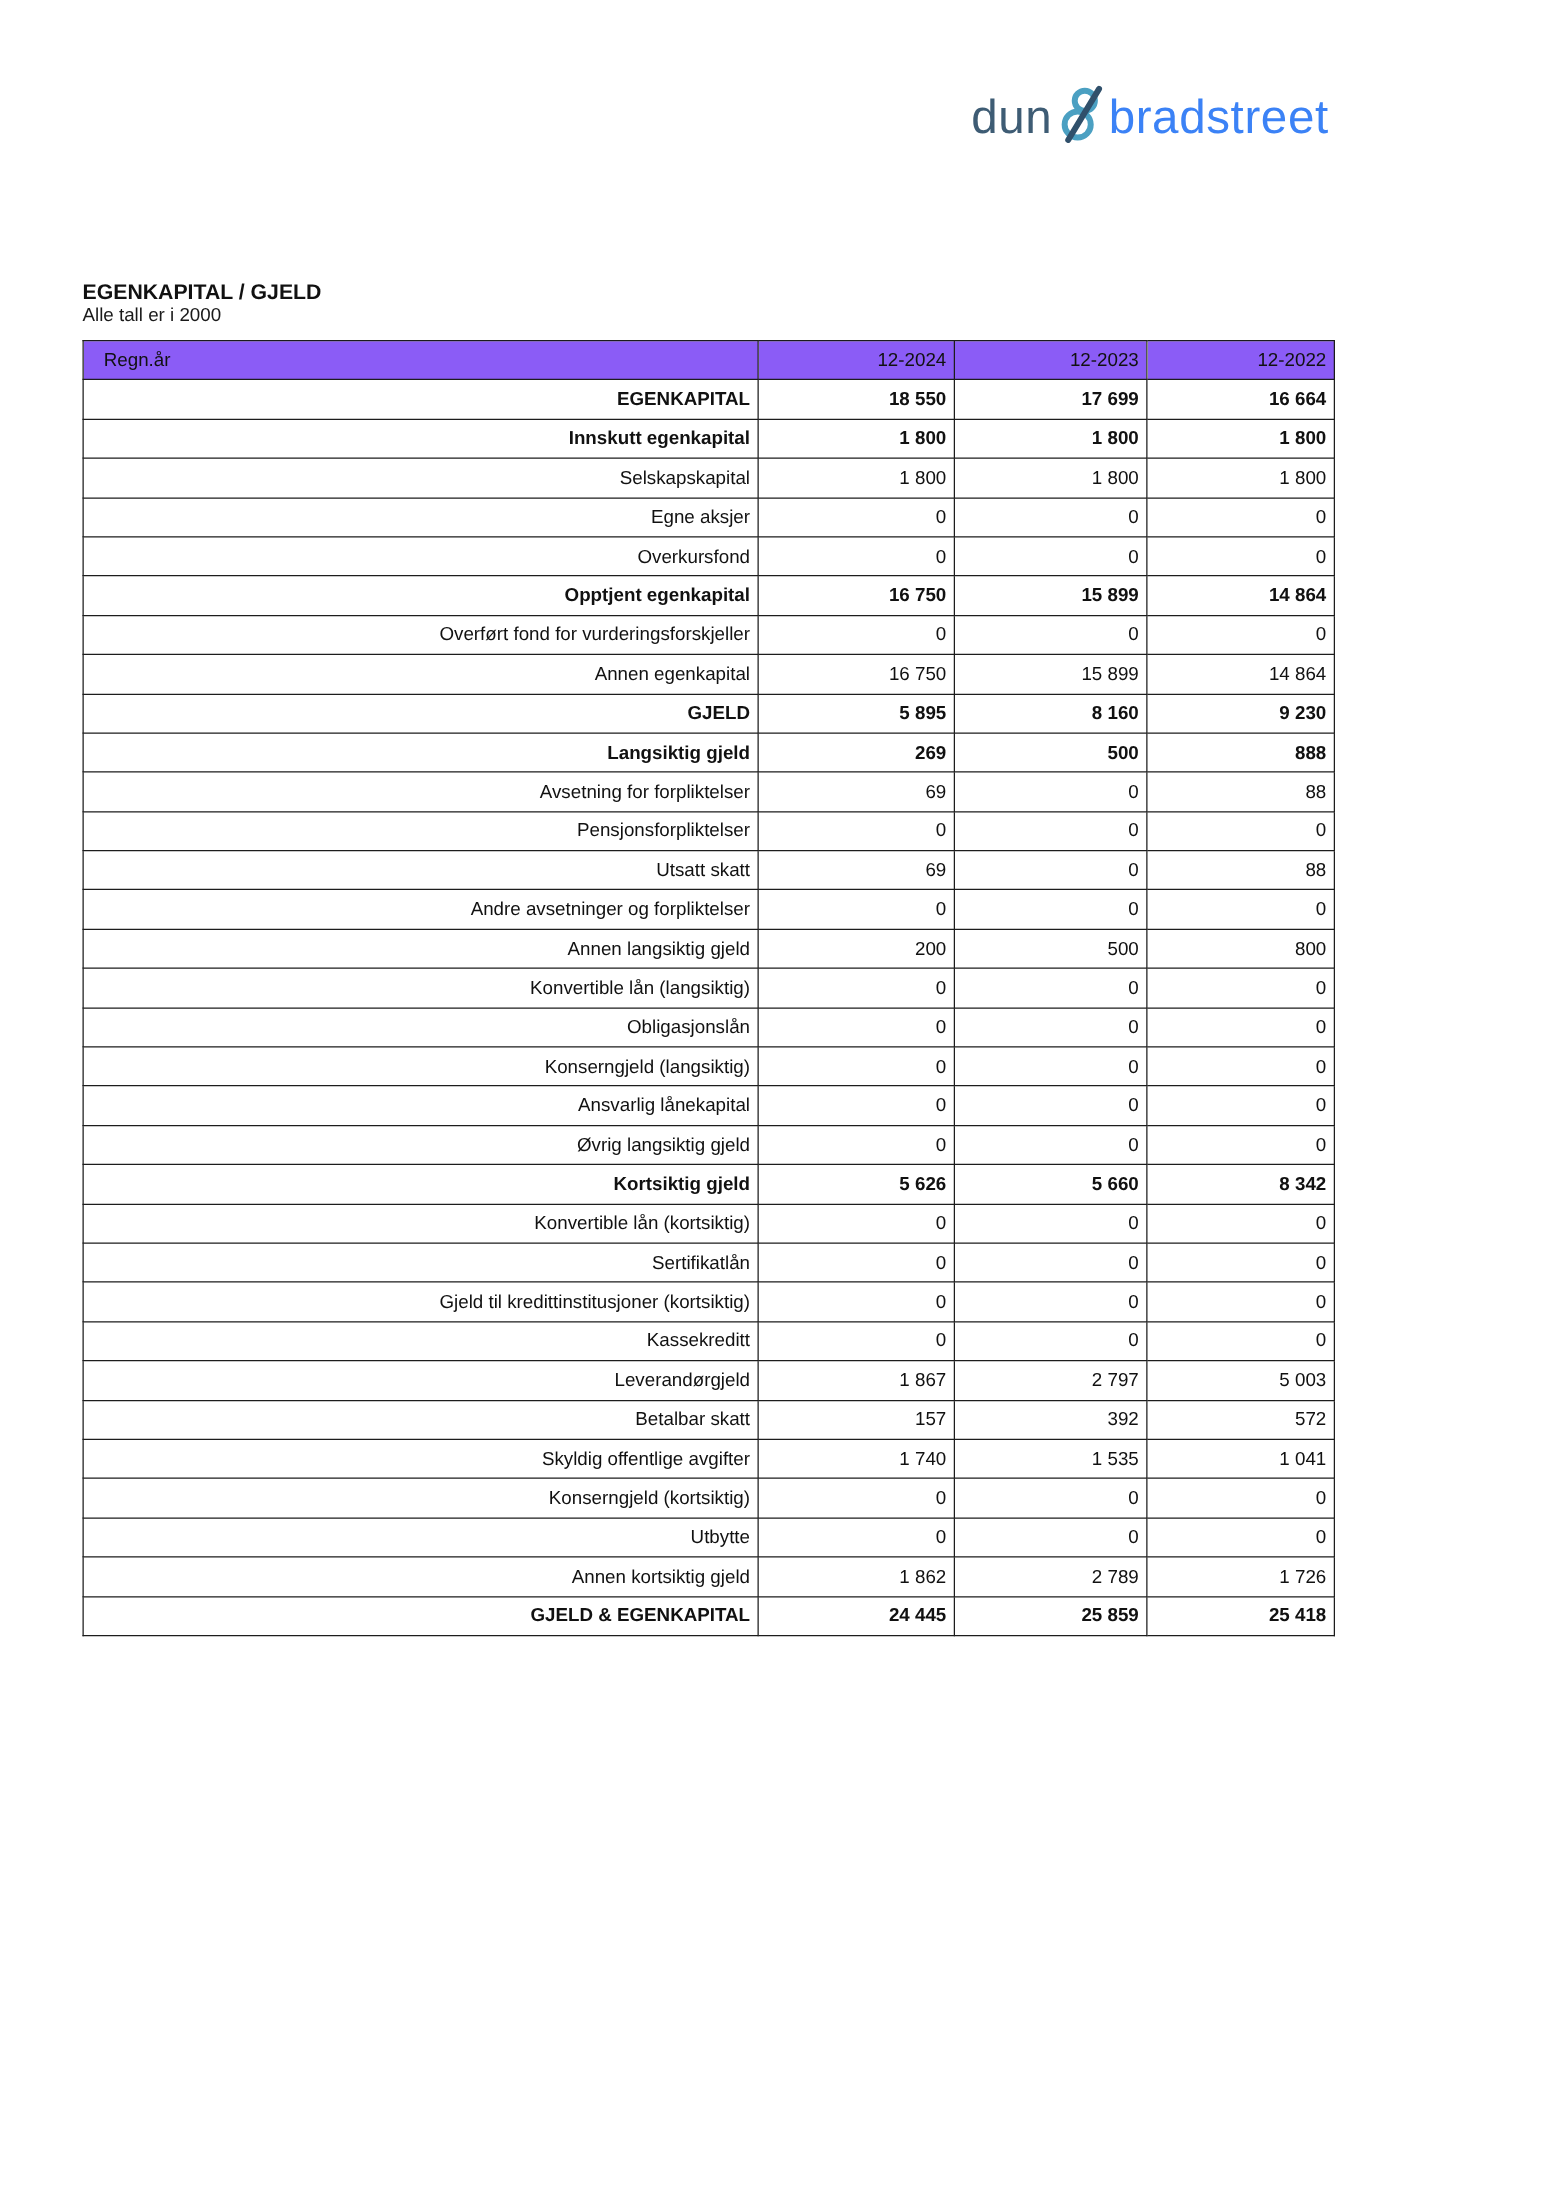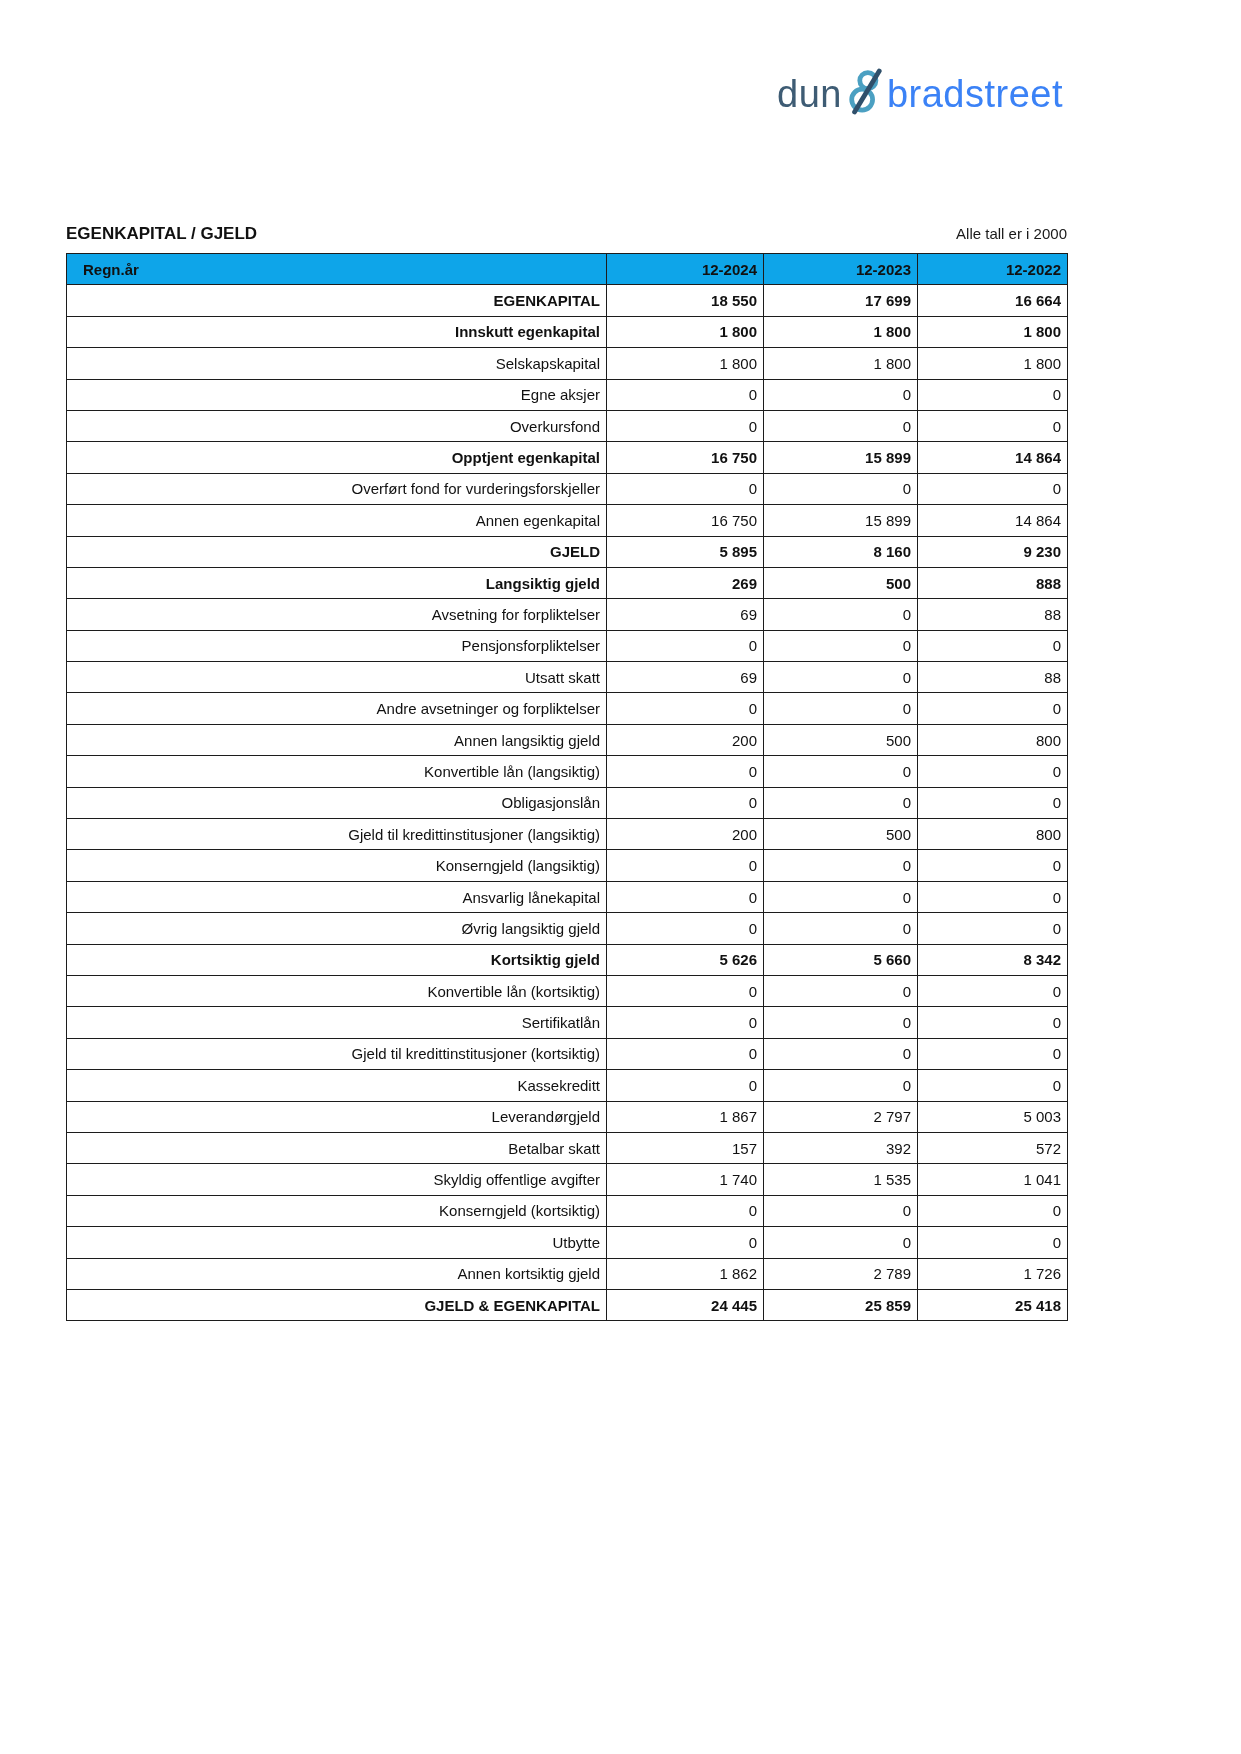--- a/index.html
+++ b/index.html
@@ -20,40 +20,40 @@
   }
   .logo .word-dun { color:#3e5c74; }
   .logo .word-bradstreet { color:#3b82f6; }
   .logo svg { display:block; margin:0 3px 4px 4px; }
 
   
   .content { position:absolute; left:66px; top:224px; width:1001px; }
 
   .title-row {
     display:flex; justify-content:space-between; align-items:baseline;
-    margin-bottom:10px; line-height:19px;
+    margin-bottom:10px; line-height:19px;flex-direction:column;
   }
   .section-title { font-size:17px; font-weight:bold; color:#111; }
   .units-note { font-size:15px; font-weight:normal; color:#1a1a1a; }
 
   
   table.fin {
     width:1001px; border-collapse:collapse; table-layout:fixed;
     font-size:15px; color:#111;
   }
   table.fin th, table.fin td {
     border:1px solid #1c1c1c;
     height:30.4px;
     padding:0 6px;
     overflow:hidden; white-space:nowrap;
     vertical-align:middle;
   }
   table.fin thead th {
-    background:#0ea5e9;
-    font-weight:bold;
+    background:#8b5cf6;
+    font-weight:normal;
     text-align:right;
     padding-left:16px;
   }
   table.fin thead th.label-cell { text-align:left; }
   td.label-cell { text-align:right; padding-left:5px; }
   td.num-cell { text-align:right; }
   tr.bold td { font-weight:bold; }
 
   
   .footer {
@@ -198,26 +198,20 @@
             <td class="num-cell">0</td>
             <td class="num-cell">0</td>
           </tr>
           <tr>
             <td class="label-cell">Obligasjonslån</td>
             <td class="num-cell">0</td>
             <td class="num-cell">0</td>
             <td class="num-cell">0</td>
           </tr>
           <tr>
-            <td class="label-cell">Gjeld til kredittinstitusjoner (langsiktig)</td>
-            <td class="num-cell">200</td>
-            <td class="num-cell">500</td>
-            <td class="num-cell">800</td>
-          </tr>
-          <tr>
             <td class="label-cell">Konserngjeld (langsiktig)</td>
             <td class="num-cell">0</td>
             <td class="num-cell">0</td>
             <td class="num-cell">0</td>
           </tr>
           <tr>
             <td class="label-cell">Ansvarlig lånekapital</td>
             <td class="num-cell">0</td>
             <td class="num-cell">0</td>
             <td class="num-cell">0</td>

